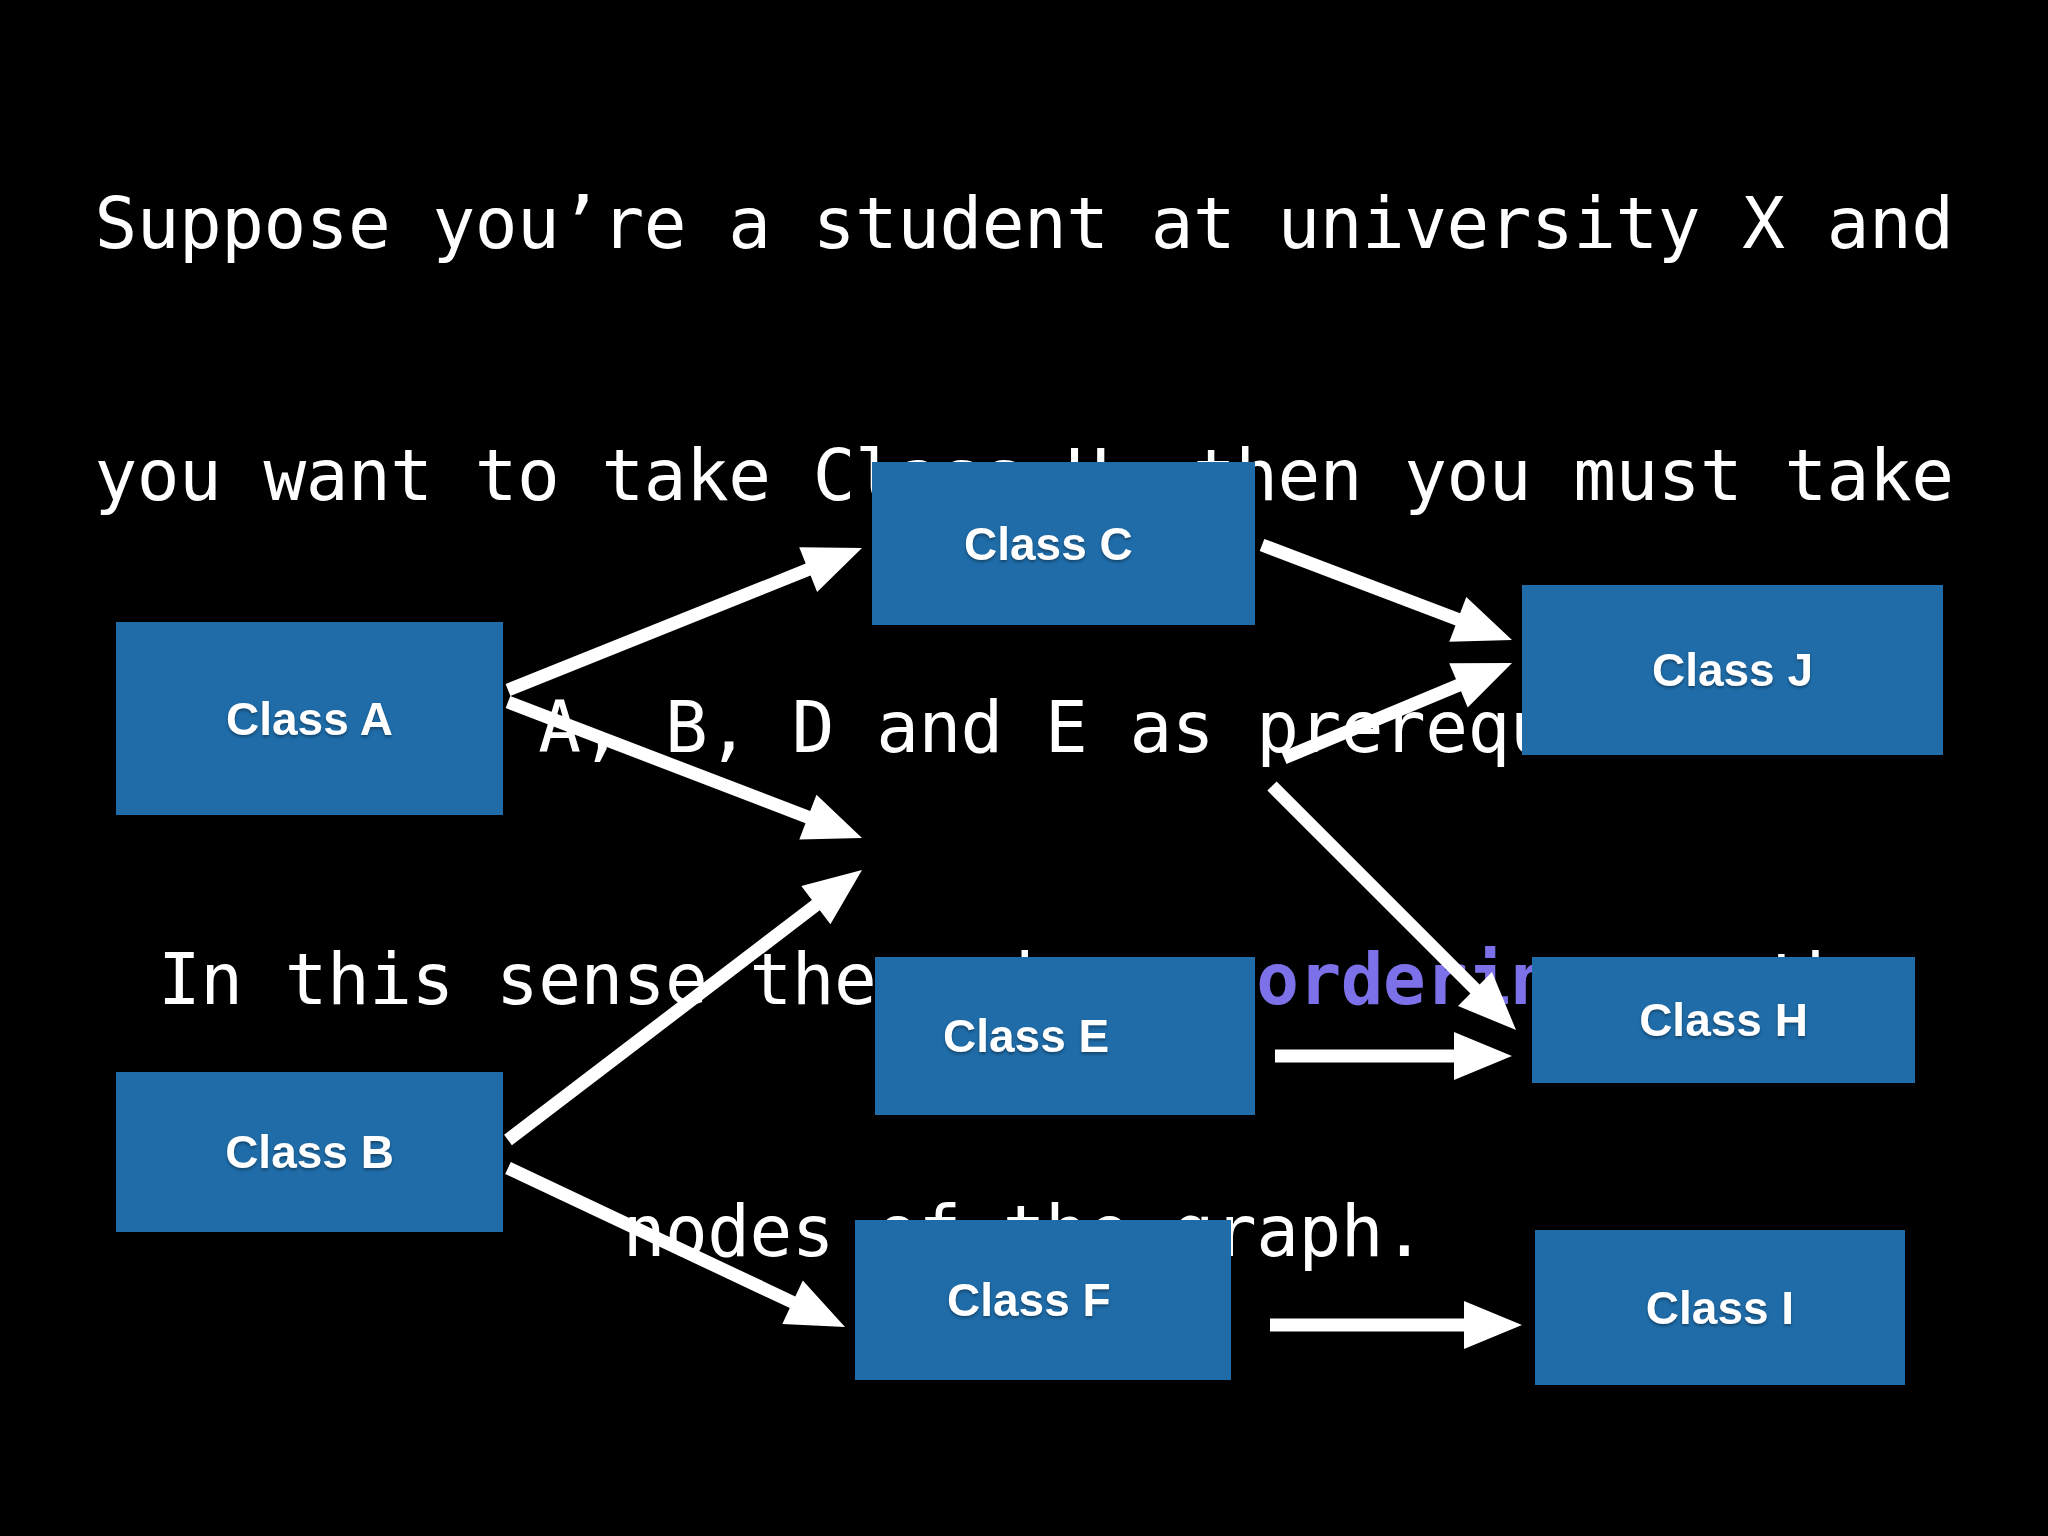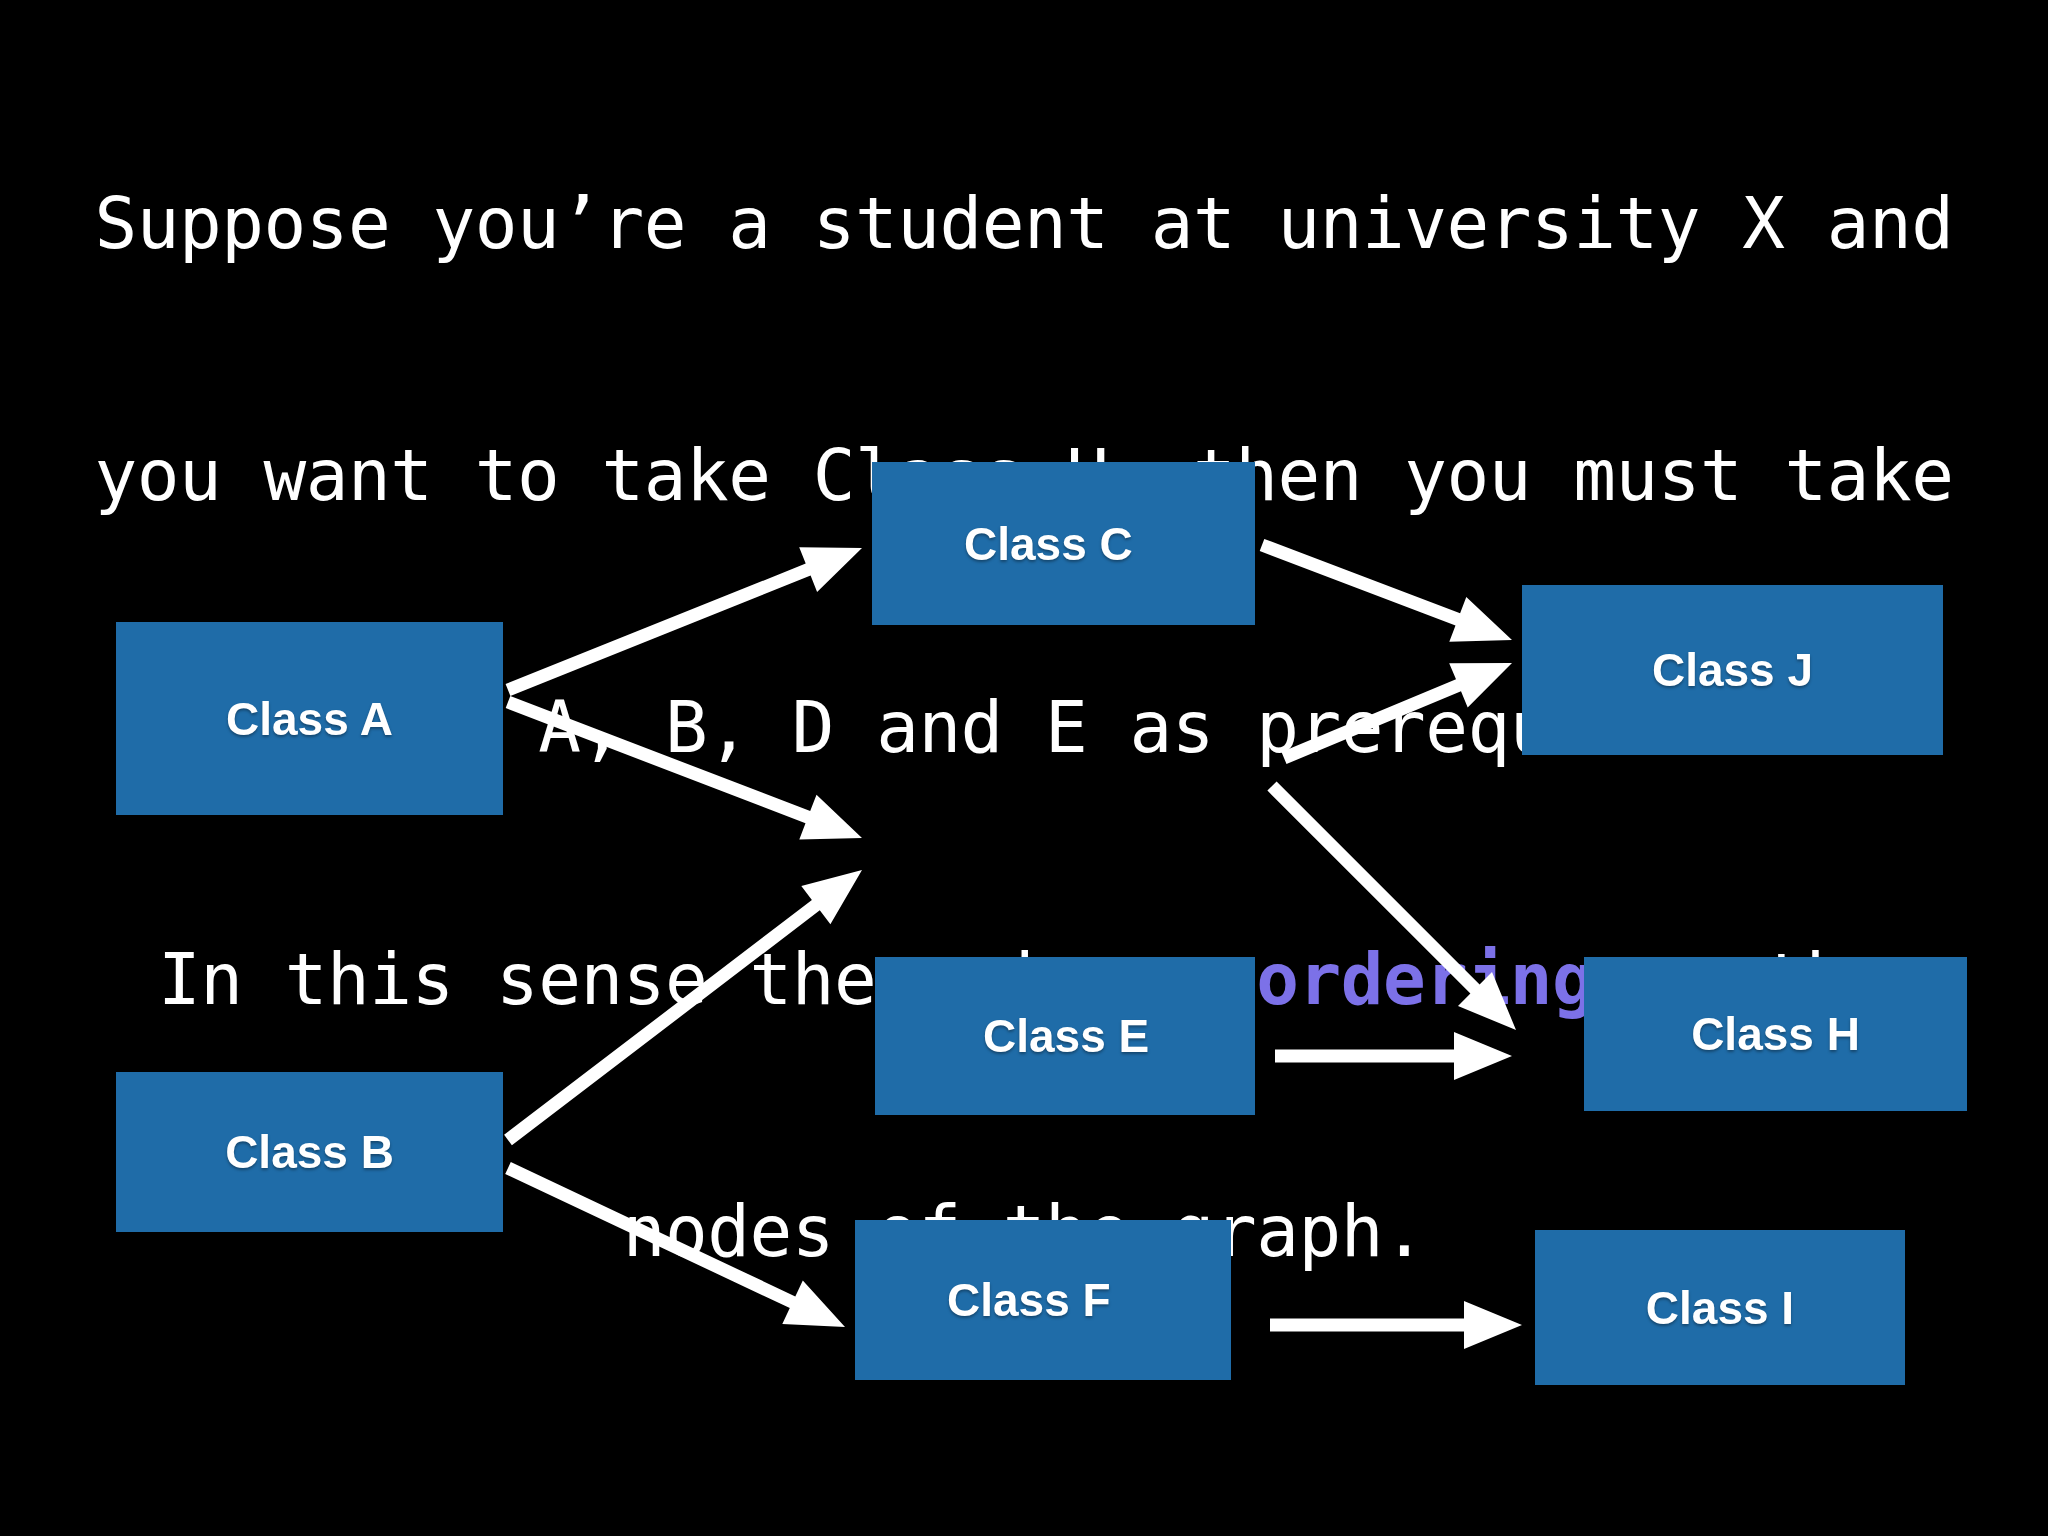--- a/index.html
+++ b/index.html
@@ -96,30 +96,30 @@
 
   <div class="node" style="left: 116px; top: 622px; width: 387px; height: 193px; background: rgb(31, 108, 168); color: rgb(255, 255, 255);">
         <span class="label">Class A</span>
       </div>
       <div class="node" style="left: 116px; top: 1072px; width: 387px; height: 160px; background: rgb(31, 108, 168); color: rgb(255, 255, 255);">
         <span class="label">Class B</span>
       </div>
       <div class="node" style="left: 872px; top: 462px; width: 383px; height: 163px; background: rgb(31, 108, 168); color: rgb(255, 255, 255); justify-content: flex-start; padding-left: 92px;">
         <span class="label">Class C</span>
       </div>
-      <div class="node" style="left: 875px; top: 957px; width: 380px; height: 158px; background: rgb(31, 108, 168); color: rgb(255, 255, 255); justify-content: flex-start; padding-left: 108px;">
+      <div class="node" style="left: 875px; top: 957px; width: 380px; height: 158px; background: rgb(31, 108, 168); color: rgb(255, 255, 255); justify-content: flex-start; padding-left: 68px;">
         <span class="label">Class E</span>
       </div>
       <div class="node" style="left: 855px; top: 1220px; width: 376px; height: 160px; background: rgb(31, 108, 168); color: rgb(255, 255, 255); justify-content: flex-start; padding-left: 92px;">
         <span class="label">Class F</span>
       </div>
       <div class="node" style="left: 1522px; top: 585px; width: 421px; height: 170px; background: rgb(31, 108, 168); color: rgb(255, 255, 255);">
         <span class="label">Class J</span>
       </div>
-      <div class="node" style="left: 1584px; top: 957px; width: 383px; height: 154px; background: rgb(31, 108, 168); color: rgb(255, 255, 255);">
+      <div class="node" style="left: 1532px; top: 957px; width: 383px; height: 126px; background: rgb(31, 108, 168); color: rgb(255, 255, 255);">
         <span class="label">Class H</span>
       </div>
       <div class="node" style="left: 1535px; top: 1230px; width: 370px; height: 155px; background: rgb(31, 108, 168); color: rgb(255, 255, 255);">
         <span class="label">Class I</span>
       </div>
     </div>
 
 </div>
 
 </body></html>

